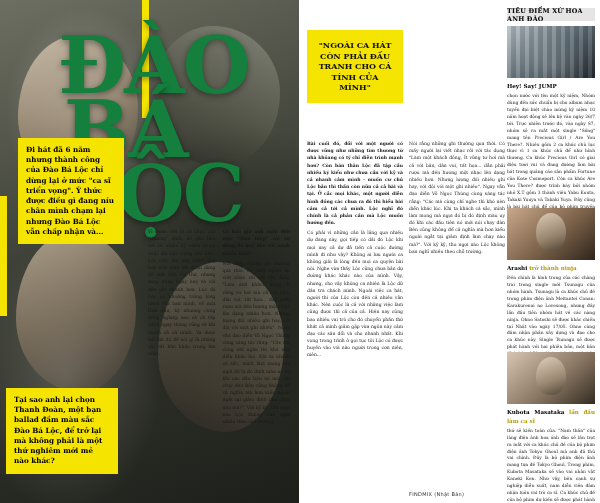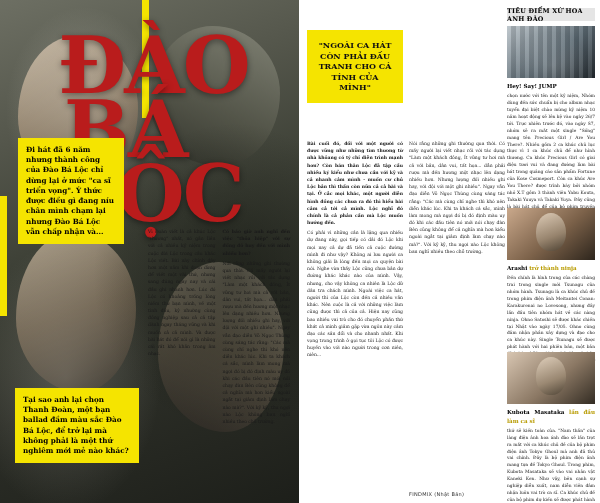--- a/index.html
+++ b/index.html
@@ -42,21 +42,21 @@
     background:linear-gradient(150deg,#d9c9b4,#8e7b63 55%,#3c352b); opacity:.85; }
   .por-b { left:16px; top:232px; width:120px; height:160px;
     background:linear-gradient(160deg,#cbbba4,#7d6d58 50%,#2f2a22); opacity:.80; }
   .por-c { left:158px; top:262px; width:126px; height:170px;
     background:linear-gradient(200deg,#c9bda9,#6f6453 50%,#282420); opacity:.72; }
   .por-d { left:150px; top:26px; width:130px; height:140px;
     background:linear-gradient(210deg,#9fa091,#5a5b4e 55%,#23241e); opacity:.6; }
 
   .bigtitle {
     position:absolute; left:58px; top:34px; width:240px;
-    color:#b91c1c;
+    color:#15803d;
     font-family:"DejaVu Serif", serif;
     font-weight:bold;
     font-size:78px;
     line-height:0.82;
     letter-spacing:-2px;
     text-shadow:0 2px 6px rgba(0,0,0,.45);
     pointer-events:none;
   }
   .bigtitle .l2 { display:block; margin-left:6px; }
 
@@ -64,21 +64,21 @@
     position:absolute;
     background:#f5e400;
     color:#000;
     font-family:"DejaVu Serif", serif;
     font-size:7.2px;
     line-height:1.42;
     padding:7px 8px;
     font-weight:bold;
   }
   .yb-1 { left:18px; top:138px; width:106px; }
-  .yb-2 { left:15px; top:388px; width:124px; }
+  .yb-2 { left:6px; top:388px; width:112px; }
 
   
   .right-page {
     position:absolute; left:299px; top:0; width:301px; height:503px;
     background:#ffffff;
   }
   .left-cols {
     position:absolute; left:148px; top:228px; width:142px; height:265px;
     display:flex; gap:7px;
   }

